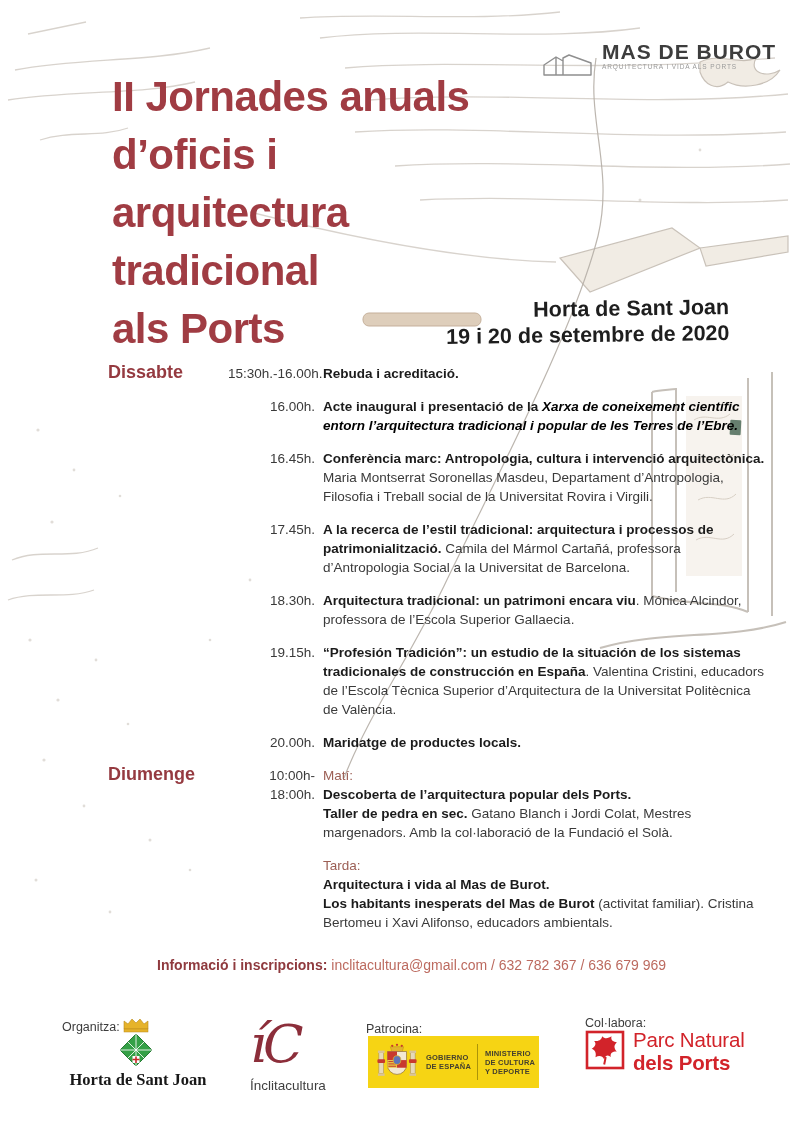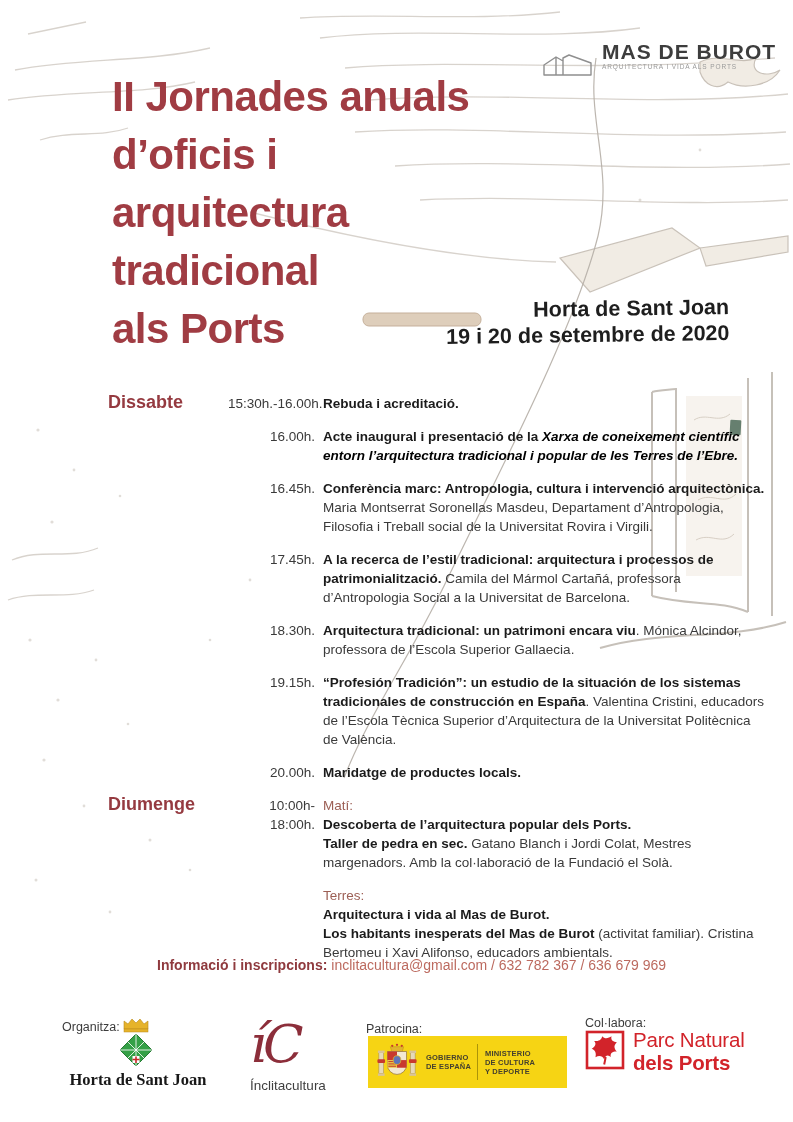--- a/index.html
+++ b/index.html
@@ -18,21 +18,21 @@
   .brand-tag{font-size:6.5px;letter-spacing:.9px;color:#9a9a9a;margin-top:2px;}
 
   
   .title{left:112px;top:68px;color:#a03c43;font-weight:bold;font-size:42px;line-height:58px;letter-spacing:-0.5px;}
 
   
   .when{right:64px;top:296px;text-align:right;color:#1e1e1e;font-weight:bold;
         font-size:21.5px;line-height:26px;transform:rotate(-0.8deg);}
 
   
-  .schedule{left:108px;top:394px;width:680px;}
+  .schedule{left:108px;top:364px;width:680px;}
   .sched-row{display:flex;margin-bottom:14px;}
   .col-day{width:120px;flex:none;font-size:18px;font-weight:bold;color:#953a40;margin-top:-2px;}
   .col-time{width:95px;flex:none;text-align:right;padding-right:8px;font-size:13.5px;line-height:19px;color:#3a3a3a;}
   .col-desc{flex:none;font-size:13.5px;line-height:19px;}
   .desc-line{white-space:nowrap;}
   .seg-b{font-weight:bold;color:#1b1b1b;}
   .seg-bi{font-weight:bold;font-style:italic;color:#000000;}
   .seg-r{color:#3a3a3a;}
   .seg-lb{color:#9c5f55;}
 
@@ -44,21 +44,21 @@
   
   .f-label{font-size:12.5px;color:#3c3c3c;}
   .organitza-label{left:62px;top:1020px;}
   .horta-crest{left:116px;top:1016px;}
   .horta-name{left:56px;top:1070px;width:164px;text-align:center;
               font-family:"Liberation Serif",serif;font-weight:bold;font-size:16.5px;color:#181818;}
   .inclita-mono{left:250px;top:1018px;font-family:"DejaVu Serif",serif;font-style:italic;
                 font-size:53px;line-height:52px;color:#8c2e3a;letter-spacing:-4px;}
   .inclita-name{left:228px;top:1078px;width:120px;text-align:center;font-size:13.5px;color:#3f3f3f;}
   .patrocina-label{left:366px;top:1022px;}
-  .gov-box{left:368px;top:1036px;width:199px;height:52px;background:#f6d414;display:flex;align-items:center;}
+  .gov-box{left:368px;top:1036px;width:171px;height:52px;background:#f6d414;display:flex;align-items:center;}
   .gov-arms{margin-left:8px;flex:none;}
   .gov-text{margin-left:8px;font-size:7.5px;font-weight:bold;color:#45402e;line-height:9px;letter-spacing:.2px;width:48px;}
   .gov-divider{width:1px;height:36px;background:rgba(110,95,0,.55);margin:0 7px 0 3px;flex:none;}
   .min-text{font-size:7.5px;font-weight:bold;color:#45402e;line-height:9px;letter-spacing:.2px;}
   .collabora-label{left:585px;top:1016px;}
   .parc-logo{left:585px;top:1030px;}
   .parc-text{left:633px;top:1028px;color:#d2232a;font-size:20.5px;line-height:23px;letter-spacing:-0.2px;}
   .parc-line2{font-weight:bold;}
 </style>
 </head>
@@ -218,21 +218,21 @@
           <div class="desc-line"><span class="seg-lb">Matí:</span></div>
           <div class="desc-line"><span class="seg-b">Descoberta de l’arquitectura popular dels Ports.</span></div>
           <div class="desc-line"><span class="seg-b">Taller de pedra en sec.</span><span class="seg-r"> Gatano Blanch i Jordi Colat, Mestres</span></div>
           <div class="desc-line"><span class="seg-r">margenadors. Amb la col·laboració de la Fundació el Solà.</span></div>
         </div>
       </div>
       <div class="sched-row">
         <div class="col-day"></div>
         <div class="col-time"></div>
         <div class="col-desc">
-          <div class="desc-line"><span class="seg-lb">Terres:</span></div>
+          <div class="desc-line"><span class="seg-lb">Tarda:</span></div>
           <div class="desc-line"><span class="seg-b">Arquitectura i vida al Mas de Burot.</span></div>
           <div class="desc-line"><span class="seg-b">Los habitants inesperats del Mas de Burot</span><span class="seg-r"> (activitat familiar). Cristina</span></div>
           <div class="desc-line"><span class="seg-r">Bertomeu i Xavi Alifonso, educadors ambientals.</span></div>
         </div>
       </div>
     </div>
 
   <div class="layer contact">
     <span class="contact-label">Informació i inscripcions:</span>
     <span class="contact-value"> inclitacultura@gmail.com / 632 782 367 / 636 679 969</span>

